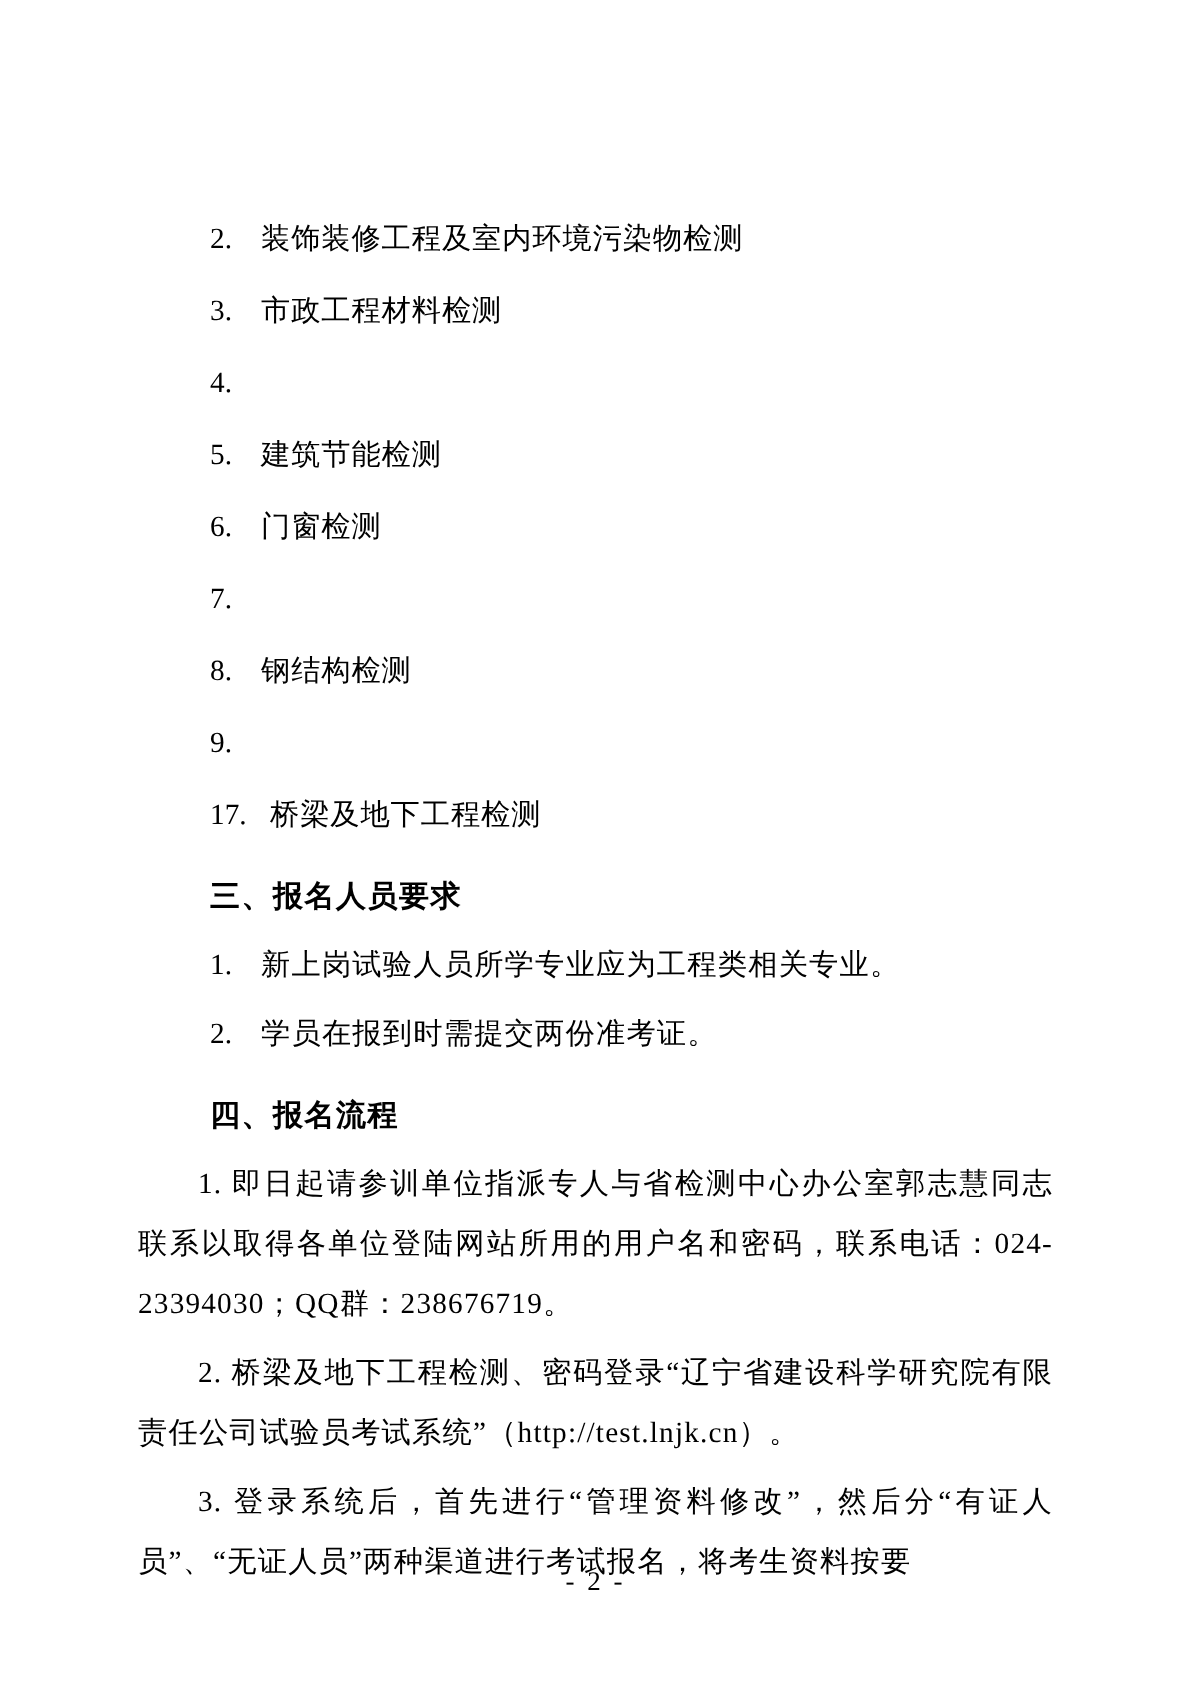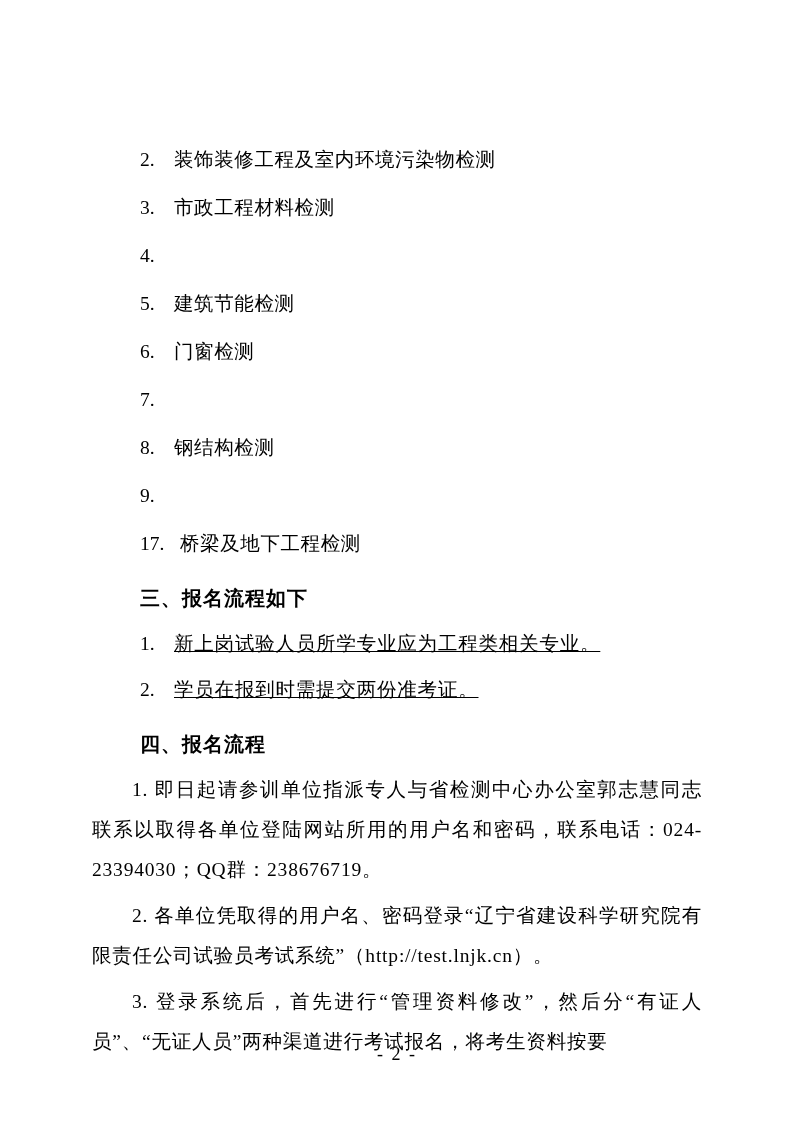--- a/index.html
+++ b/index.html
@@ -73,21 +73,20 @@
     align-items: baseline;
     padding-left: 48px;
     margin: 0 0 6px 0;
   }
   .simple-num .num {
     width: 34px;
     flex: 0 0 34px;
   }
   .simple-num .txt {
     letter-spacing: 0.8px;
-    text-decoration: underline;
   }
   .page-number {
     position: absolute;
     left: 0;
     right: 0;
     bottom: 58px;
     text-align: center;
     font-size: 18px;
     letter-spacing: 2px;
   }
@@ -128,42 +127,42 @@
       <span class="txt">钢结构检测</span>
     </div>
     <div class="num-item">
       <span class="num latin">9.</span>
     </div>
     <div class="num-item wide">
       <span class="num latin">17.</span>
       <span class="txt">桥梁及地下工程检测</span>
     </div>
 
-    <div class="heading">三、报名流程如下</div>
+    <div class="heading">三、报名人员要求</div>
 
     <div class="simple-num">
       <span class="num latin">1.</span>
       <span class="txt">新上岗试验人员所学专业应为工程类相关专业。</span>
     </div>
     <div class="simple-num">
       <span class="num latin">2.</span>
       <span class="txt">学员在报到时需提交两份准考证。</span>
     </div>
 
     <div class="heading">四、报名流程</div>
 
 
     <p class="list-para">
       <span class="lead">1.</span>
       <span>即日起请参训单位指派专人与省检测中心办公室郭志慧同志联系以取得各单位登陆网站所用的用户名和密码，联系电话：024-23394030；QQ群：238676719。</span>
     </p>
 
     <p class="list-para">
       <span class="lead">2.</span>
-      <span>各单位凭取得的用户名、密码登录“辽宁省建设科学研究院有限责任公司试验员考试系统”（http://test.lnjk.cn）。</span>
+      <span>桥梁及地下工程检测、密码登录“辽宁省建设科学研究院有限责任公司试验员考试系统”（http://test.lnjk.cn）。</span>
     </p>
 
     <p class="list-para">
       <span class="lead">3.</span>
       <span>登录系统后，首先进行“管理资料修改”，然后分“有证人员”、“无证人员”两种渠道进行考试报名，将考生资料按要</span>
     </p>
 
   </div>
 
   <div class="page-number latin">- 2 -</div>

